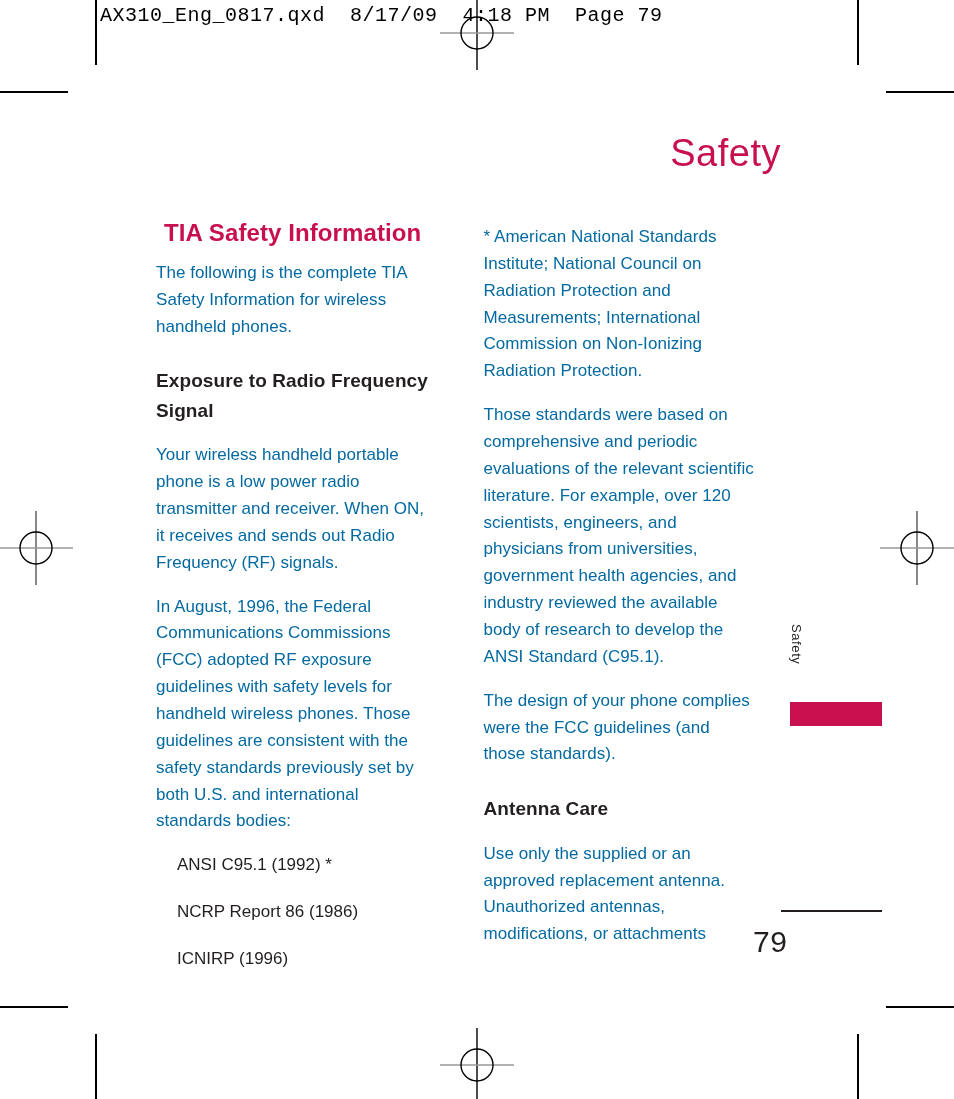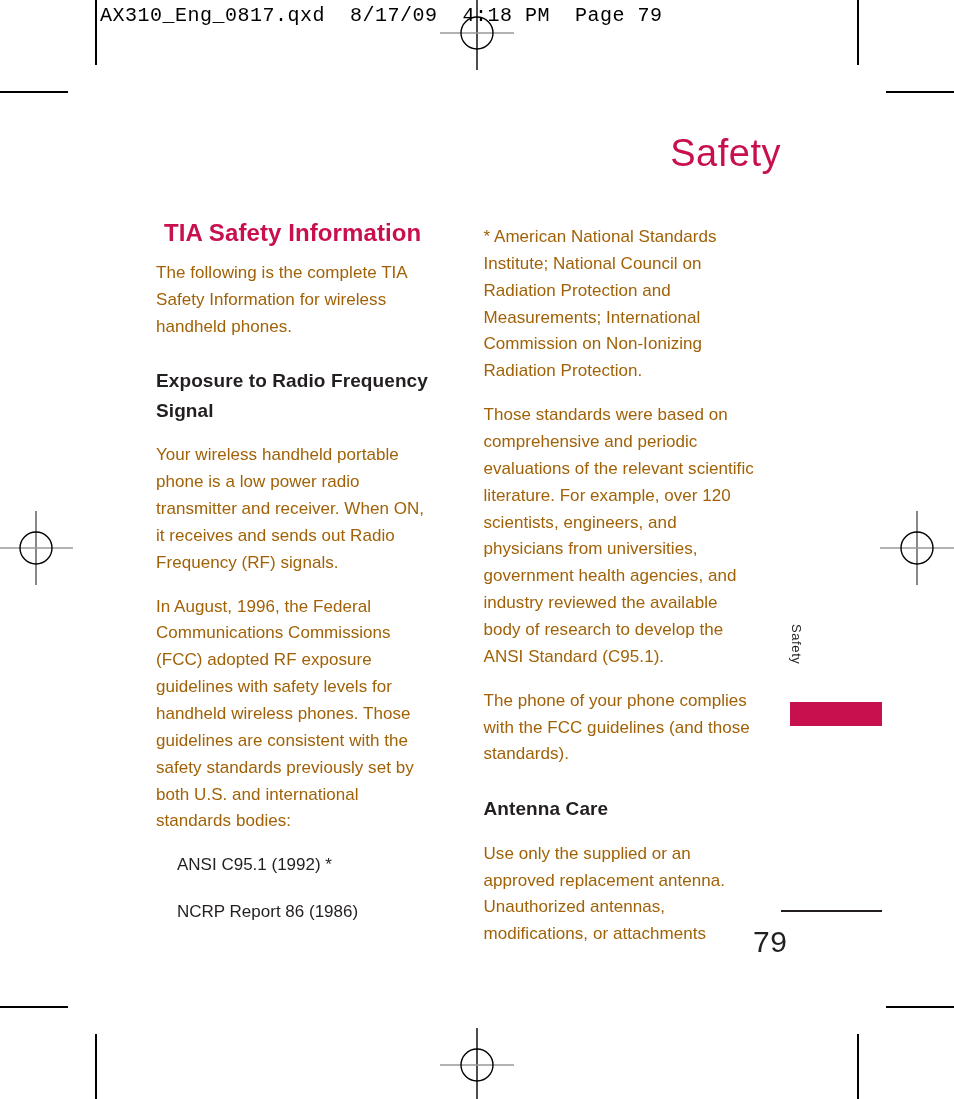--- a/index.html
+++ b/index.html
@@ -103,21 +103,21 @@
     font-size: 19px;
     font-weight: 700;
     line-height: 1.55;
     color: #231f20;
     letter-spacing: 0.1px;
   }
   p.body {
     margin: 17px 0 0 0;
     font-size: 17px;
     line-height: 1.58;
-    color: #a16207;
+    color: #0369a1;
     letter-spacing: 0.05px;
   }
   p.body.first { margin-top: 5px; }
   ul.std-list {
     margin: 17px 0 0 0;
     padding: 0;
     list-style: none;
   }
   ul.std-list li {
     font-size: 17px;
@@ -218,27 +218,28 @@
 
     <div class="col">
       <h2 class="sec-title">TIA Safety Information</h2>
       <p class="body first">The following is the complete TIA Safety Information for wireless handheld phones.</p>
       <h3 class="sub">Exposure to Radio Frequency Signal</h3>
       <p class="body">Your wireless handheld portable phone is a low power radio transmitter and receiver. When ON, it receives and sends out Radio Frequency (RF) signals.</p>
       <p class="body">In August, 1996, the Federal Communications Commissions (FCC) adopted RF exposure guidelines with safety levels for handheld wireless phones. Those guidelines are consistent with the safety standards previously set by both U.S. and international standards bodies:</p>
       <ul class="std-list">
         <li>ANSI C95.1  (1992) *</li>
         <li>NCRP Report 86 (1986)</li>
+        <li>ICNIRP (1996)</li>
       </ul>
     </div>
 
     <div class="col">
       <p class="body first">* American National Standards Institute; National Council on Radiation Protection and Measurements; International Commission on Non-Ionizing Radiation Protection.</p>
       <p class="body">Those standards were based on comprehensive and periodic evaluations of the relevant scientific literature. For example, over 120 scientists, engineers, and physicians from universities, government health agencies, and industry reviewed the available body of research to develop the ANSI Standard (C95.1).</p>
-      <p class="body">The phone of your phone complies with the FCC guidelines (and those standards).</p>
+      <p class="body">The design of your phone complies were the FCC guidelines (and those standards).</p>
       <h3 class="sub">Antenna Care</h3>
       <p class="body">Use only the supplied or an approved replacement antenna. Unauthorized antennas, modifications, or attachments</p>
     </div>
 
   </div>
 
   <div class="thumb-label">Safety</div>
   <div class="thumb-block"></div>
 
   <div class="folio-rule"></div>

